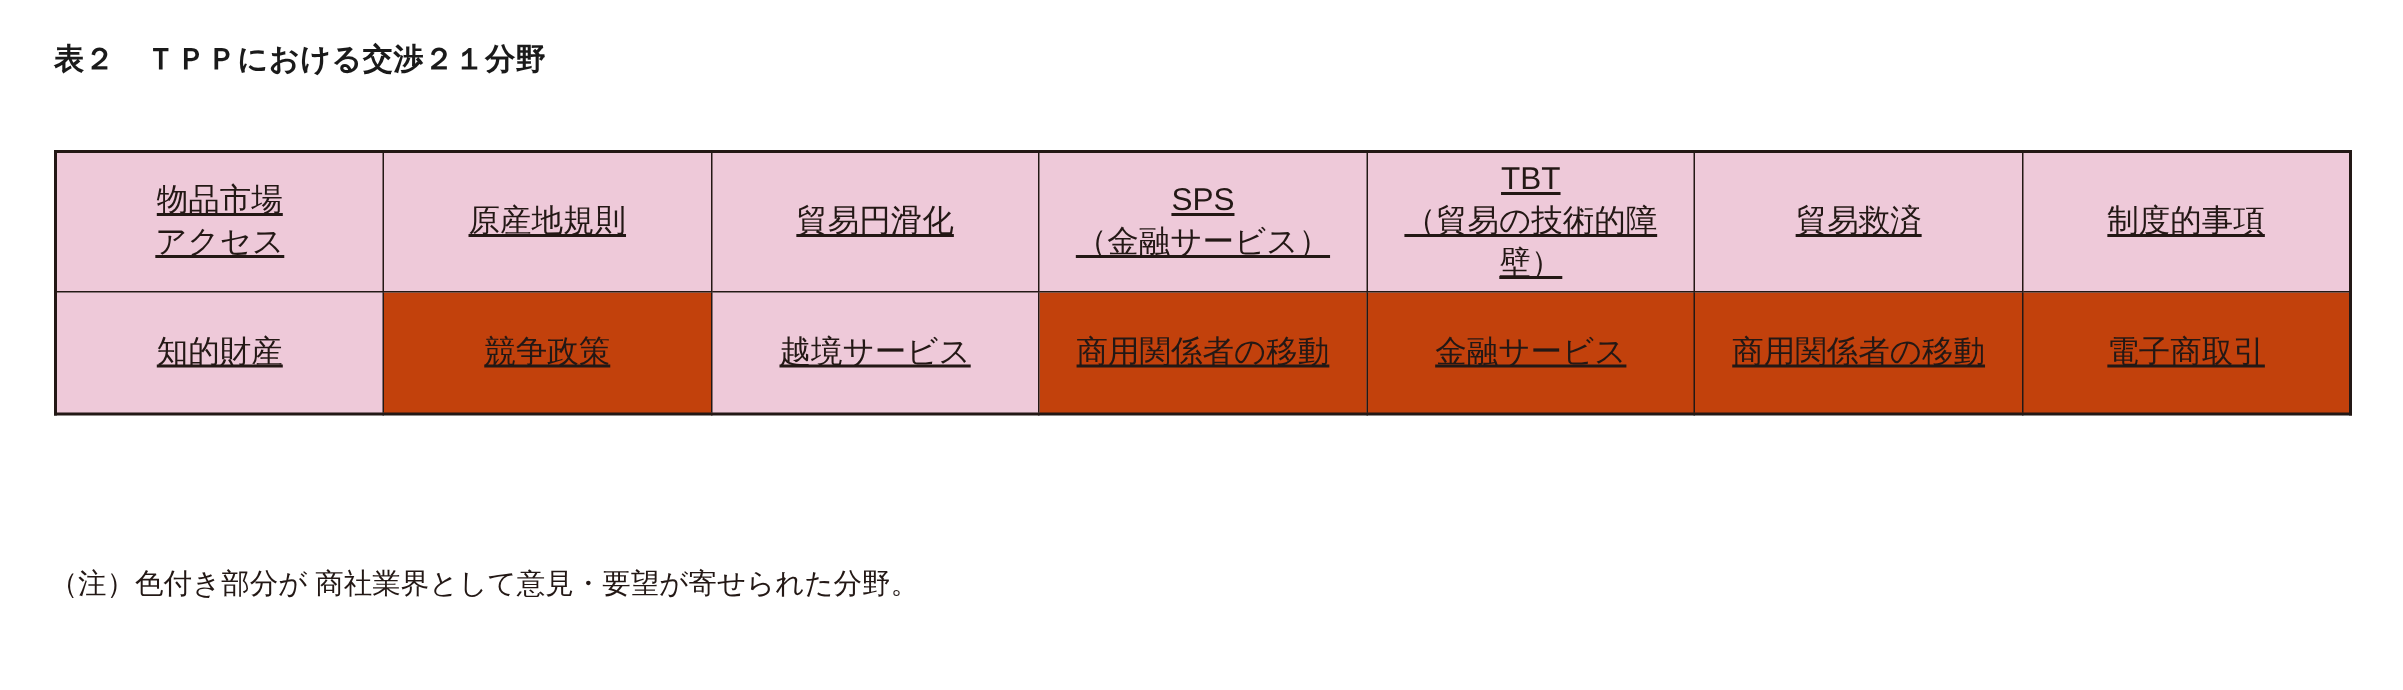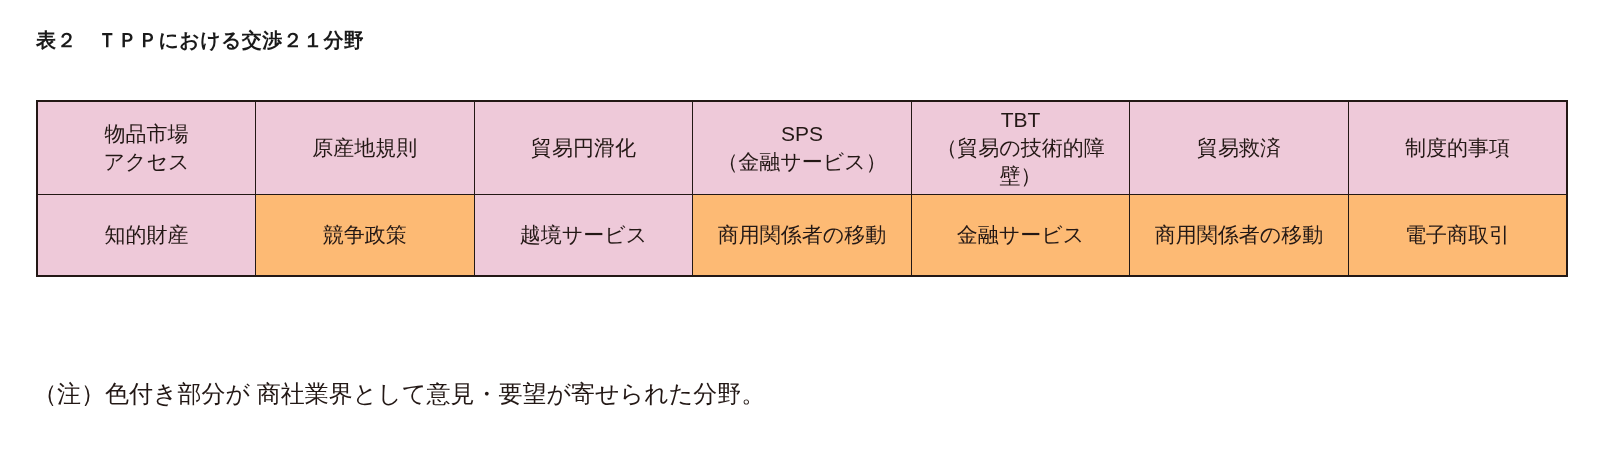--- a/index.html
+++ b/index.html
@@ -42,47 +42,48 @@
     position: absolute;
     left: 36px;
     top: 100px;
     width: 1530px;
   }
   table.grid {
     border-collapse: collapse;
     table-layout: fixed;
     width: 1530px;
     border: 2px solid #231815;
+    text-decoration: underline;
   }
   table.grid col { width: 218.57px; }
 
   table.grid td {
     border: 1px solid #231815;
     text-align: center;
     vertical-align: middle;
     font-size: 21px;
     line-height: 1.32;
     color: #231815;
     padding: 2px 4px;
     white-space: pre-line;
     font-weight: normal;
   }
   table.grid tr.r-head td { height: 88px; }
   table.grid tr.r-mid  td { height: 76px; margin-left: 20px; }
   table.grid tr.r-last td { height: 82px; }
 
   td.pink  { background: #eec9d9; }
-  td.white { background: #fdba74; }
+  td.white { background: #c2410c; }
 
   
   .note {
     position: absolute;
     left: 33px;
     top: 378px;
-    font-size: 24px;
+    font-size: 19px;
     line-height: 1.3;
     color: #231815;
     white-space: pre;
   }
 </style>
 </head>
 <body>
 
 <div class="page">
 

